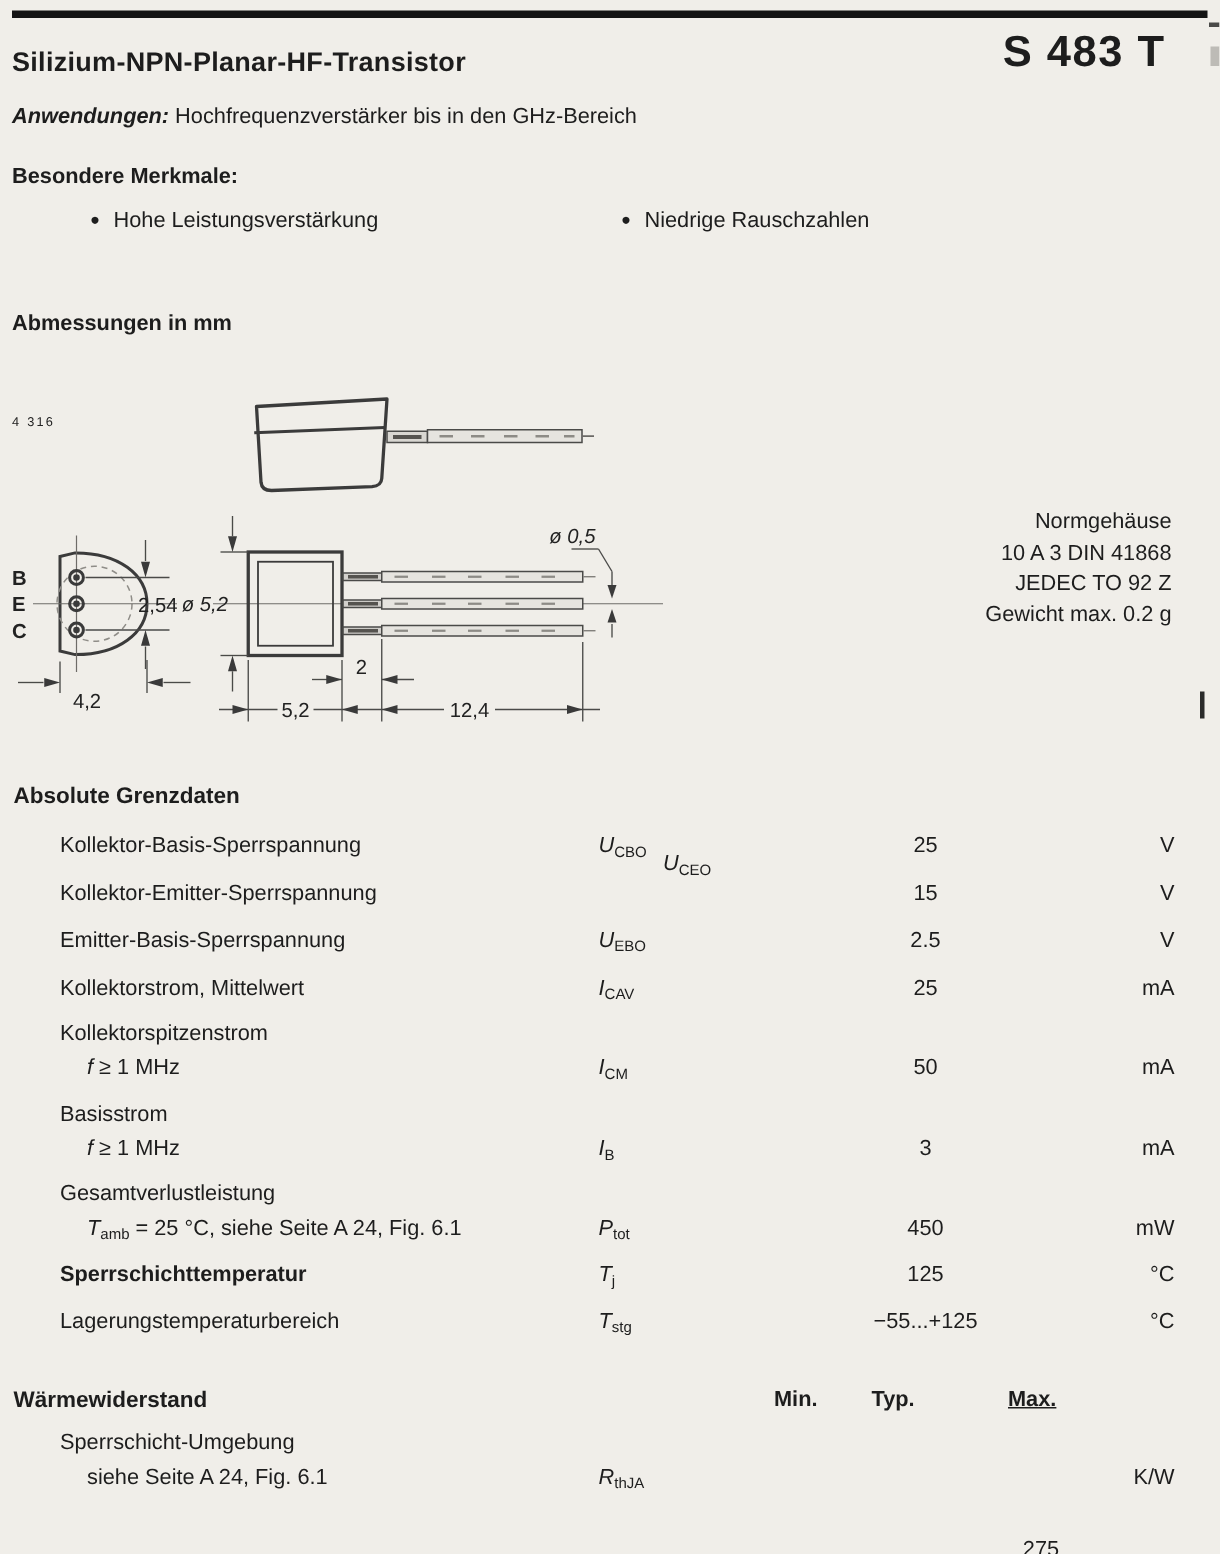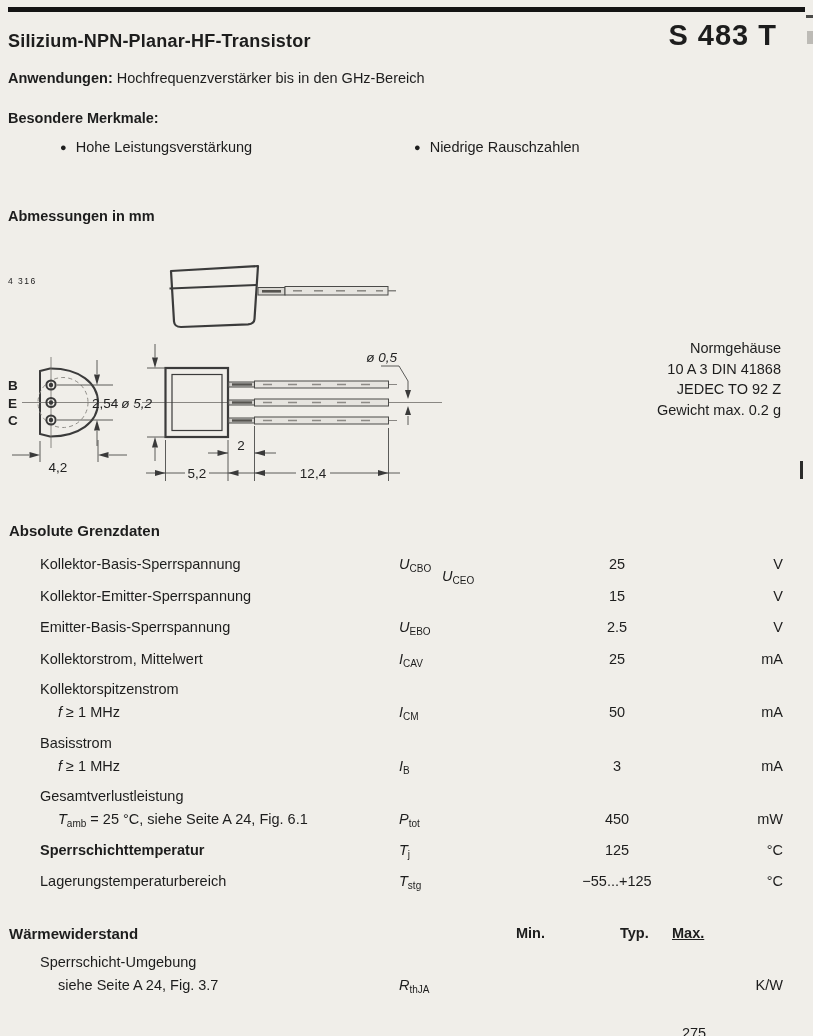--- a/index.html
+++ b/index.html
@@ -3,21 +3,21 @@
 <meta charset="utf-8">
 <style>
   html,body{margin:0;padding:0;}
   body{
     width:813px;height:1036px;position:relative;overflow:hidden;
     background:#f0eee9;
     font-family:"Liberation Sans","DejaVu Sans",sans-serif;
     color:#1d1d1d;
   }
   .abs{position:absolute;}
-  .b{font-weight:bold;}
+  .b{font-weight:bold;font-style:italic;}
   .toprule{position:absolute;left:8px;top:7px;width:797px;height:5px;background:#141414;}
   .title{position:absolute;left:8px;top:31px;font-size:18px;font-weight:bold;letter-spacing:.2px;}
   .partno{position:absolute;right:36px;top:19px;font-size:29px;font-weight:bold;letter-spacing:1px;}
   .apps{position:absolute;left:8px;top:70px;font-size:14.5px;}
   .features-h{position:absolute;left:8px;top:110px;font-size:14.5px;font-weight:bold;}
   .feature{position:absolute;top:139px;font-size:14.5px;}
   .bullet{font-size:11px;vertical-align:1.5px;margin-right:9px;}
   .dim-h{position:absolute;left:8px;top:208px;font-size:14.5px;font-weight:bold;}
   .caseinfo{position:absolute;right:32px;top:338px;text-align:right;font-size:14.5px;line-height:20.5px;}
   .sec-h{position:absolute;left:9px;font-size:15px;font-weight:bold;}
@@ -257,20 +257,20 @@
 <span class="val" style="top:842px;">125</span>
 <span class="unit" style="top:842px;">°C</span>
 
 <span class="rl" style="top:873px;text-align:center;">Lagerungstemperaturbereich</span>
 <span class="sym" style="top:873px;"><i>T</i><sub>stg</sub></span>
 <span class="val" style="top:873px;">−55...+125</span>
 <span class="unit" style="top:873px;">°C</span>
 
 <div class="sec-h" style="top:925px;">Wärmewiderstand</div>
 <span class="colh" style="top:925px;left:516px;">Min.</span>
-<span class="colh" style="top:925px;left:620px;text-align:center;">Typ.</span>
+<span class="colh" style="top:925px;left:581px;text-align:center;">Typ.</span>
 <span class="colh" style="top:925px;left:672px;text-decoration:underline;">Max.</span>
 
 <span class="rl" style="top:954px;">Sperrschicht-Umgebung</span>
-<span class="rl2" style="top:977px;">siehe Seite A 24, Fig. 3.7</span>
+<span class="rl2" style="top:977px;">siehe Seite A 24, Fig. 6.1</span>
 <span class="sym" style="top:977px;"><i>R</i><sub>thJA</sub></span>
 <span class="maxval" style="top:1025px;">275</span>
 <span class="unit" style="top:977px;">K/W</span>
 
 </body></html>

